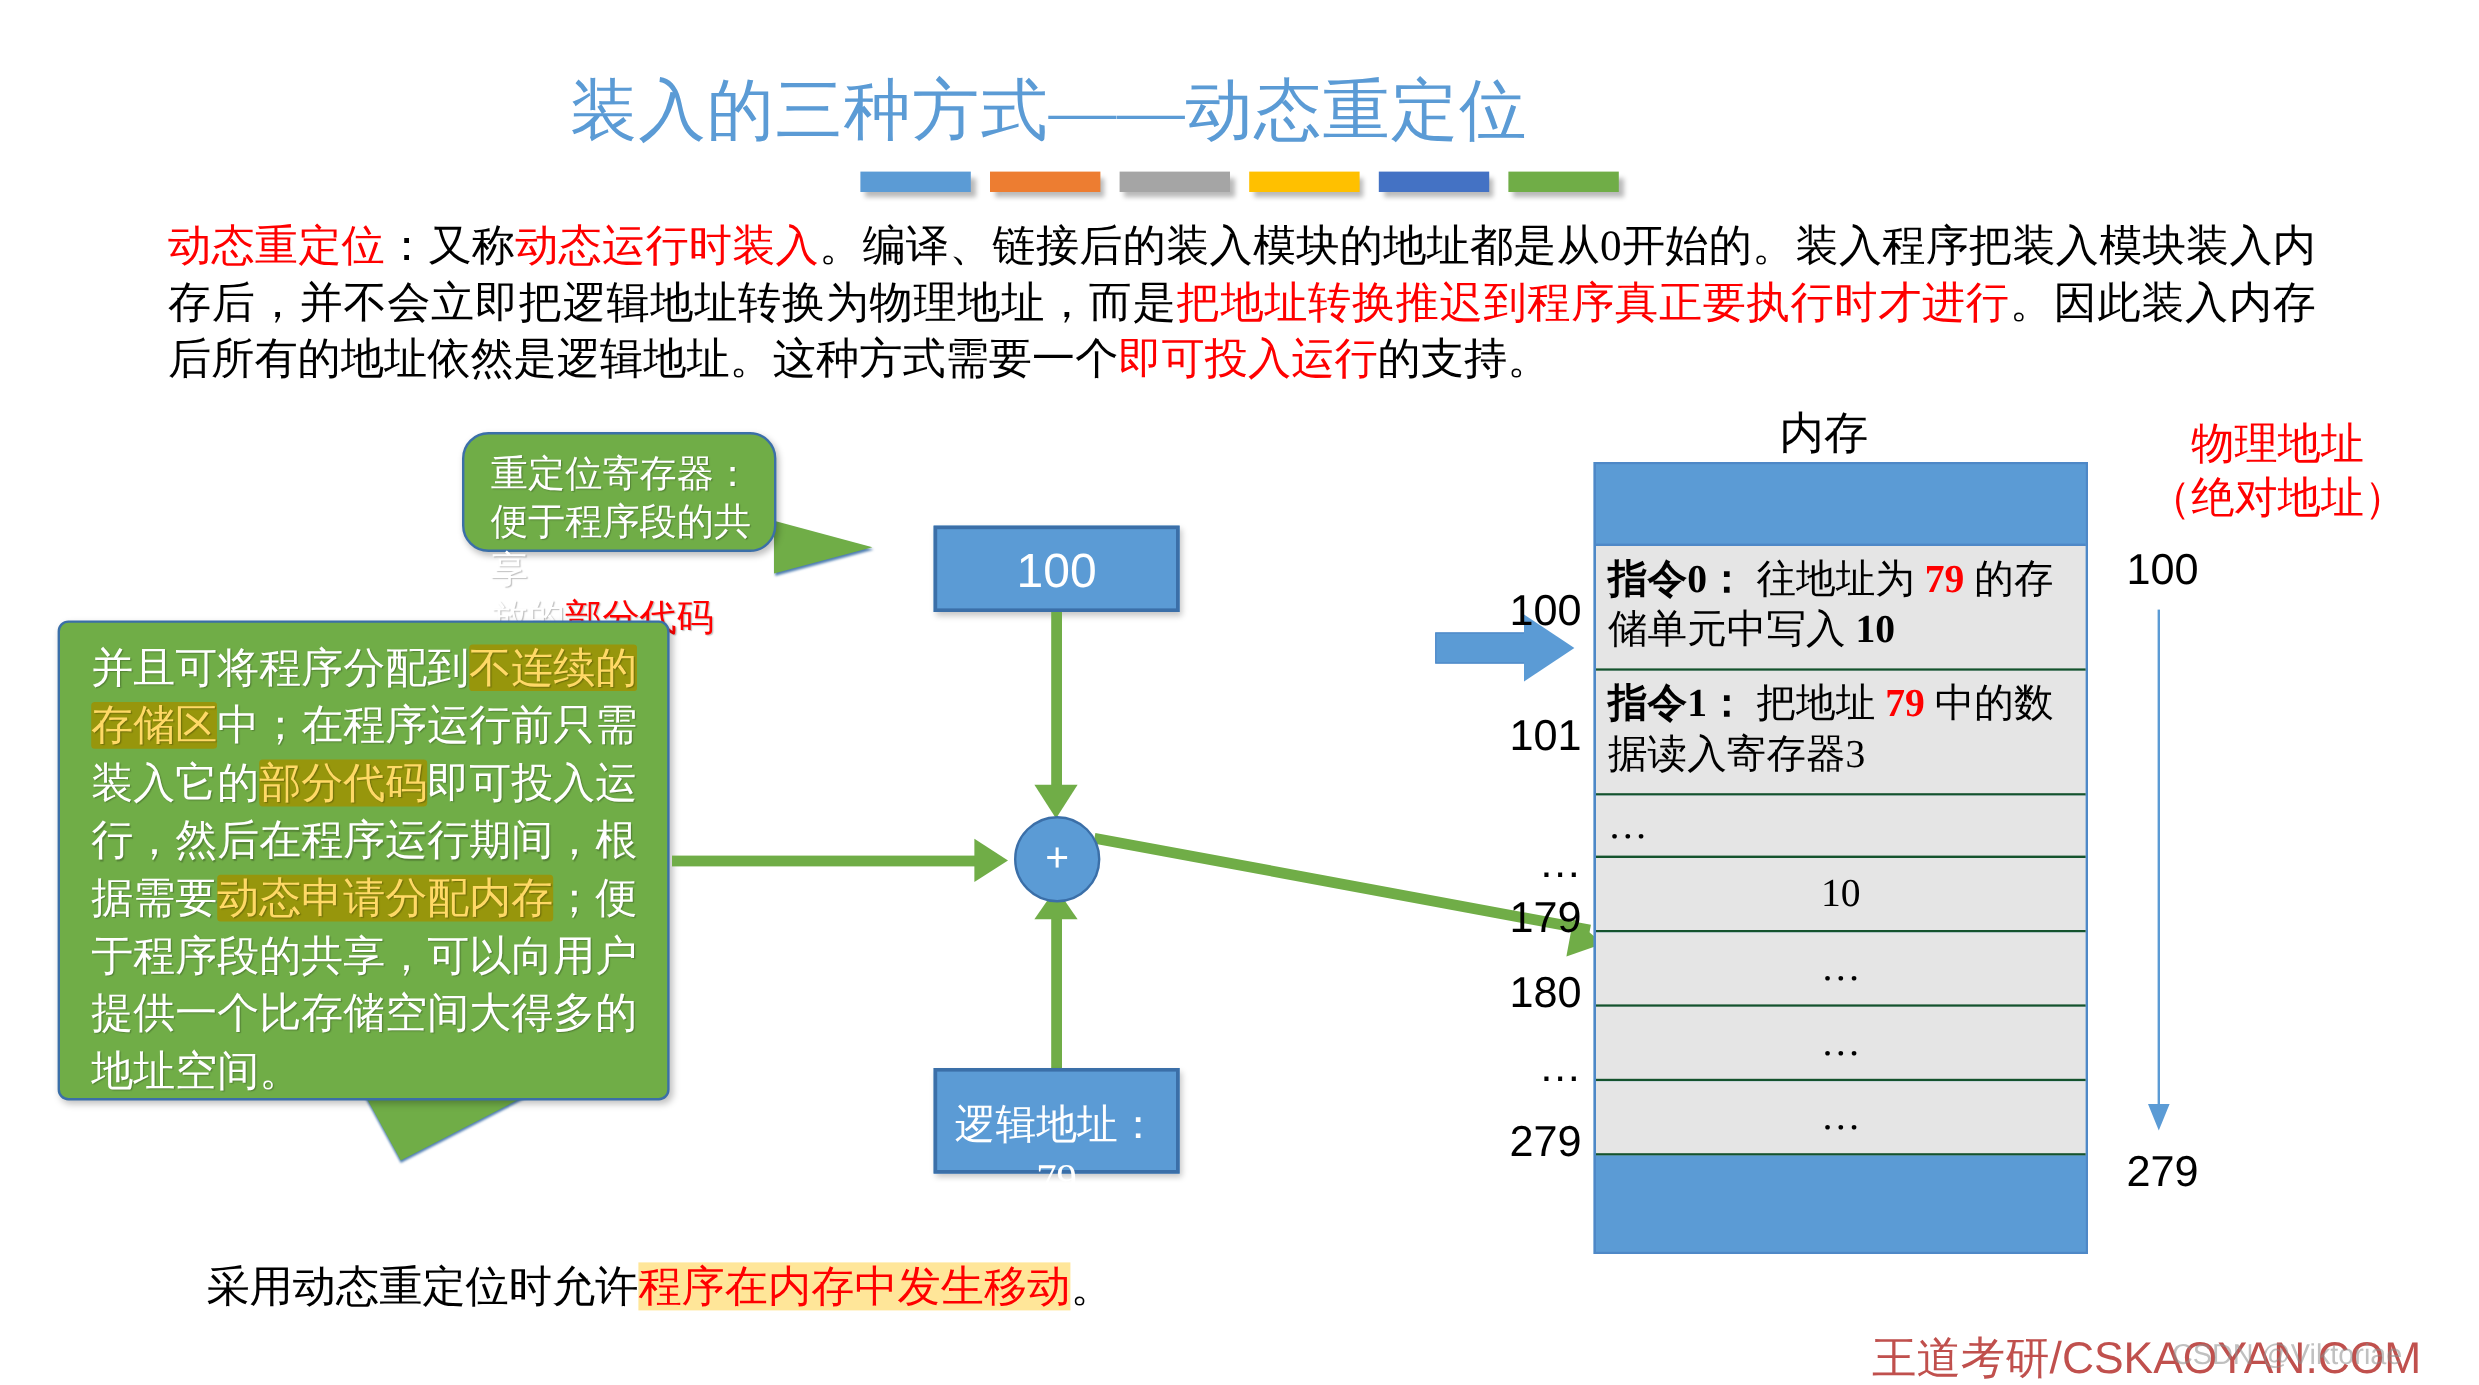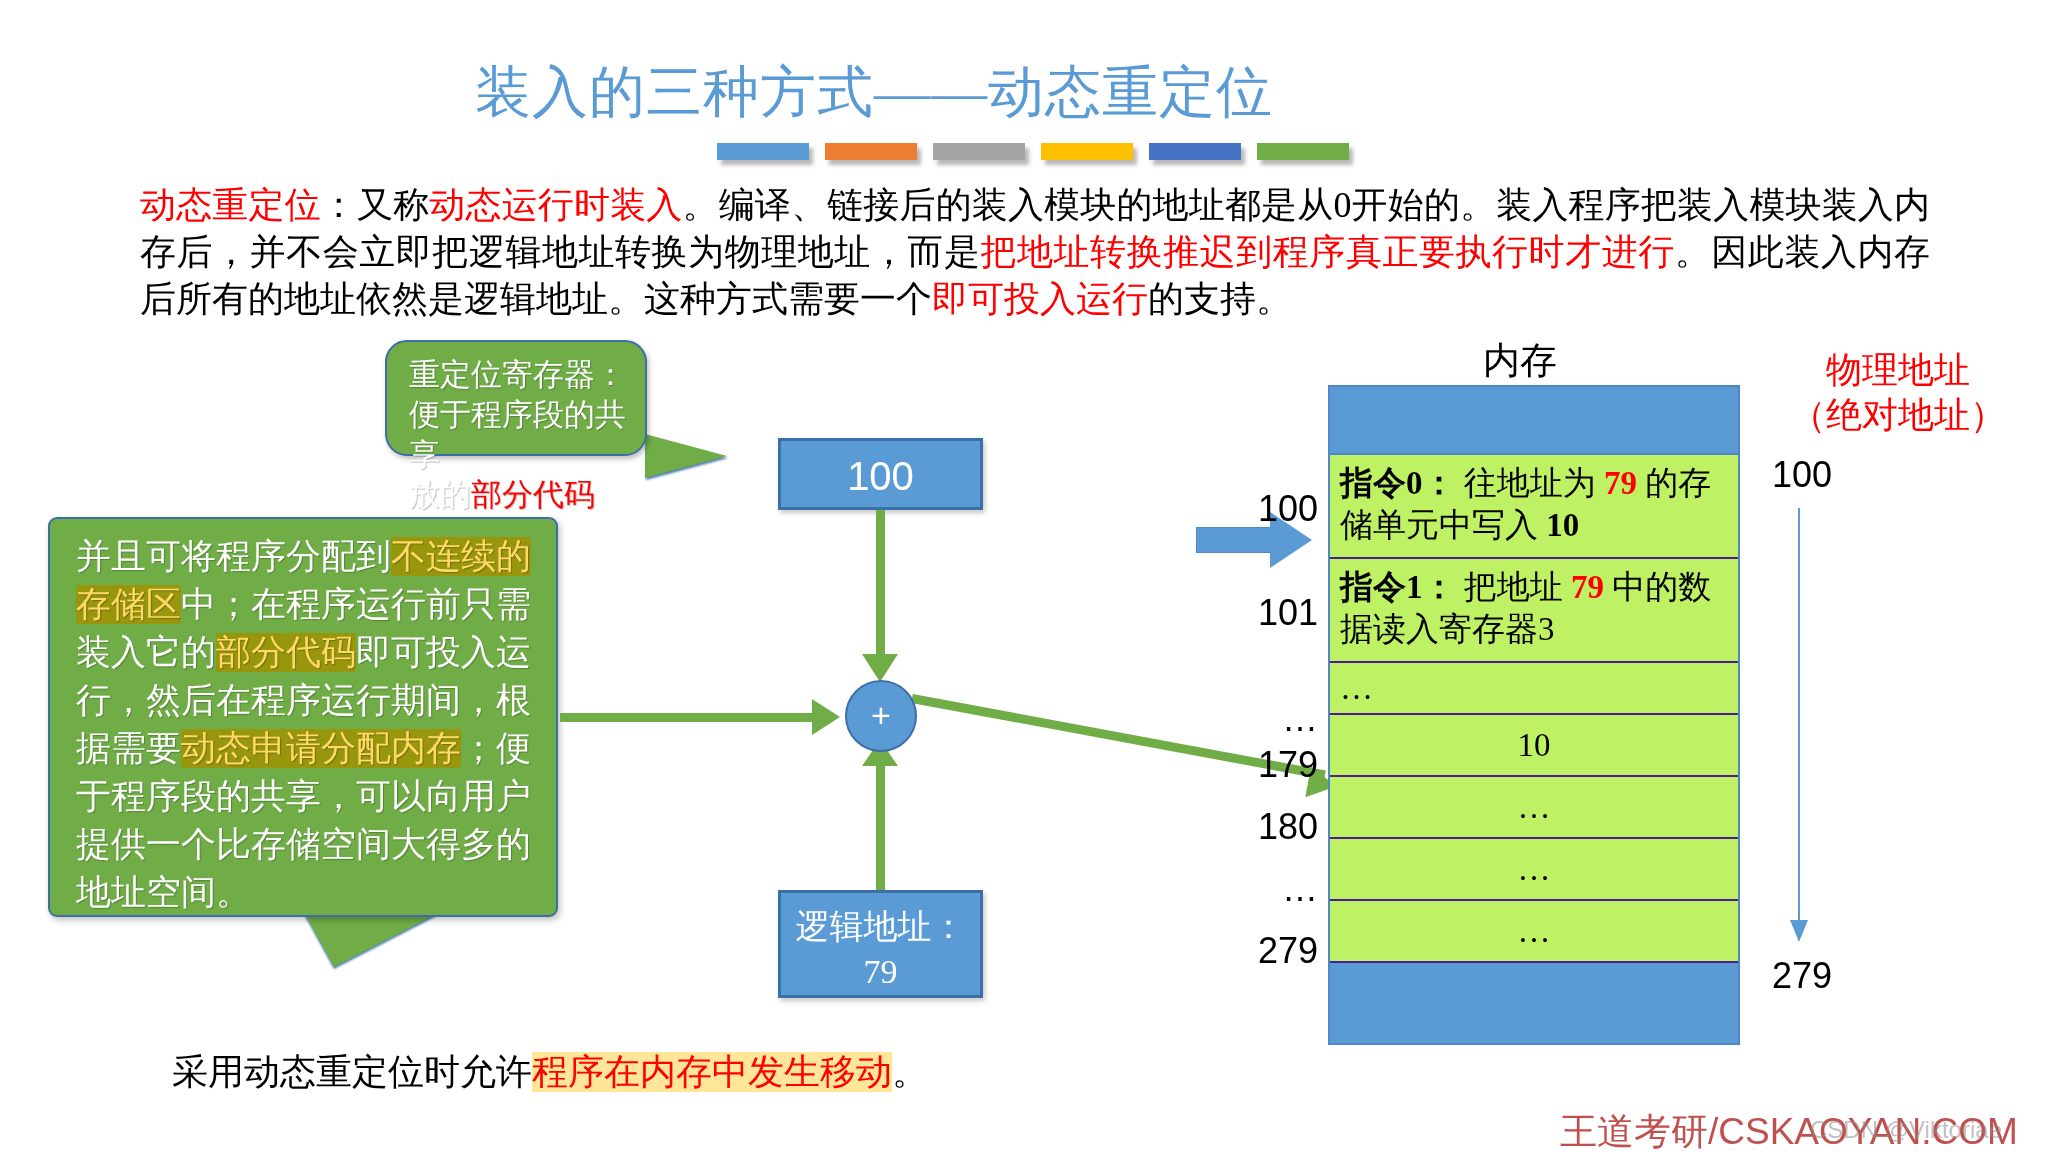--- a/index.html
+++ b/index.html
@@ -42,21 +42,21 @@
   #intro {
     left: 140px; top: 182px; width: 1790px;
     font-size: 36px;
     line-height: 47px;
     text-align: justify;
   }
   #intro .r { color: #FF0000; }
 
   
   #callout-reg {
-    left: 385px; top: 340px; width: 262px; height: 116px;
+    left: 385px; top: 360px; width: 262px; height: 100px;
     background: #70AD47;
     border: 2.5px solid #3B6FA8;
     border-radius: 22px;
     box-sizing: border-box;
     box-shadow: 2px 3px 5px rgba(0,0,0,0.25);
   }
   #callout-reg .txt {
     position: absolute;
     left: 22px; top: 13px; width: 230px;
     font-size: 31px;
@@ -117,24 +117,24 @@
     text-align: center;
     box-shadow: 2px 3px 5px rgba(0,0,0,0.22);
   }
   #box-100 {
     left: 778px; top: 438px; width: 205px; height: 72px;
     font-size: 40px;
     line-height: 70px;
     font-family: "Liberation Sans", sans-serif;
   }
   #box-logical {
-    left: 778px; top: 890px; width: 205px; height: 108px;
+    left: 778px; top: 890px; width: 205px; height: 88px;
     font-size: 34px;
     line-height: 45px;
-    padding-top: 11px;
+    padding-top: 22px;
     text-align: center;
   }
   #adder {
     left: 845px; top: 680px; width: 72px; height: 72px;
     border-radius: 50%;
     background: #5B9BD5;
     border: 2.5px solid #3B6FA8;
     box-sizing: border-box;
     color: #ffffff;
     font-size: 34px;
@@ -192,23 +192,23 @@
     font-size: 37px;
   }
   #mem-table {
     left: 1328px; top: 385px; width: 412px;
     border: 2px solid #4E88C7;
     box-sizing: border-box;
     background: #5B9BD5;
   }
   #mem-table .row {
     box-sizing: border-box;
-    border-bottom: 2px solid #4c1d95;
+    border-bottom: 2px solid #14532d;
     font-size: 33px;
-    background: #bef264;
+    background: #e5e5e5;
     color: #000000;
     padding: 0 10px;
     display: flex;
     align-items: center;
   }
   #mem-table .row.cap {
     background: #5B9BD5;
     border-bottom: 2px solid #4E88C7;
   }
   #mem-table .row.cap.last { border-bottom: none; }

